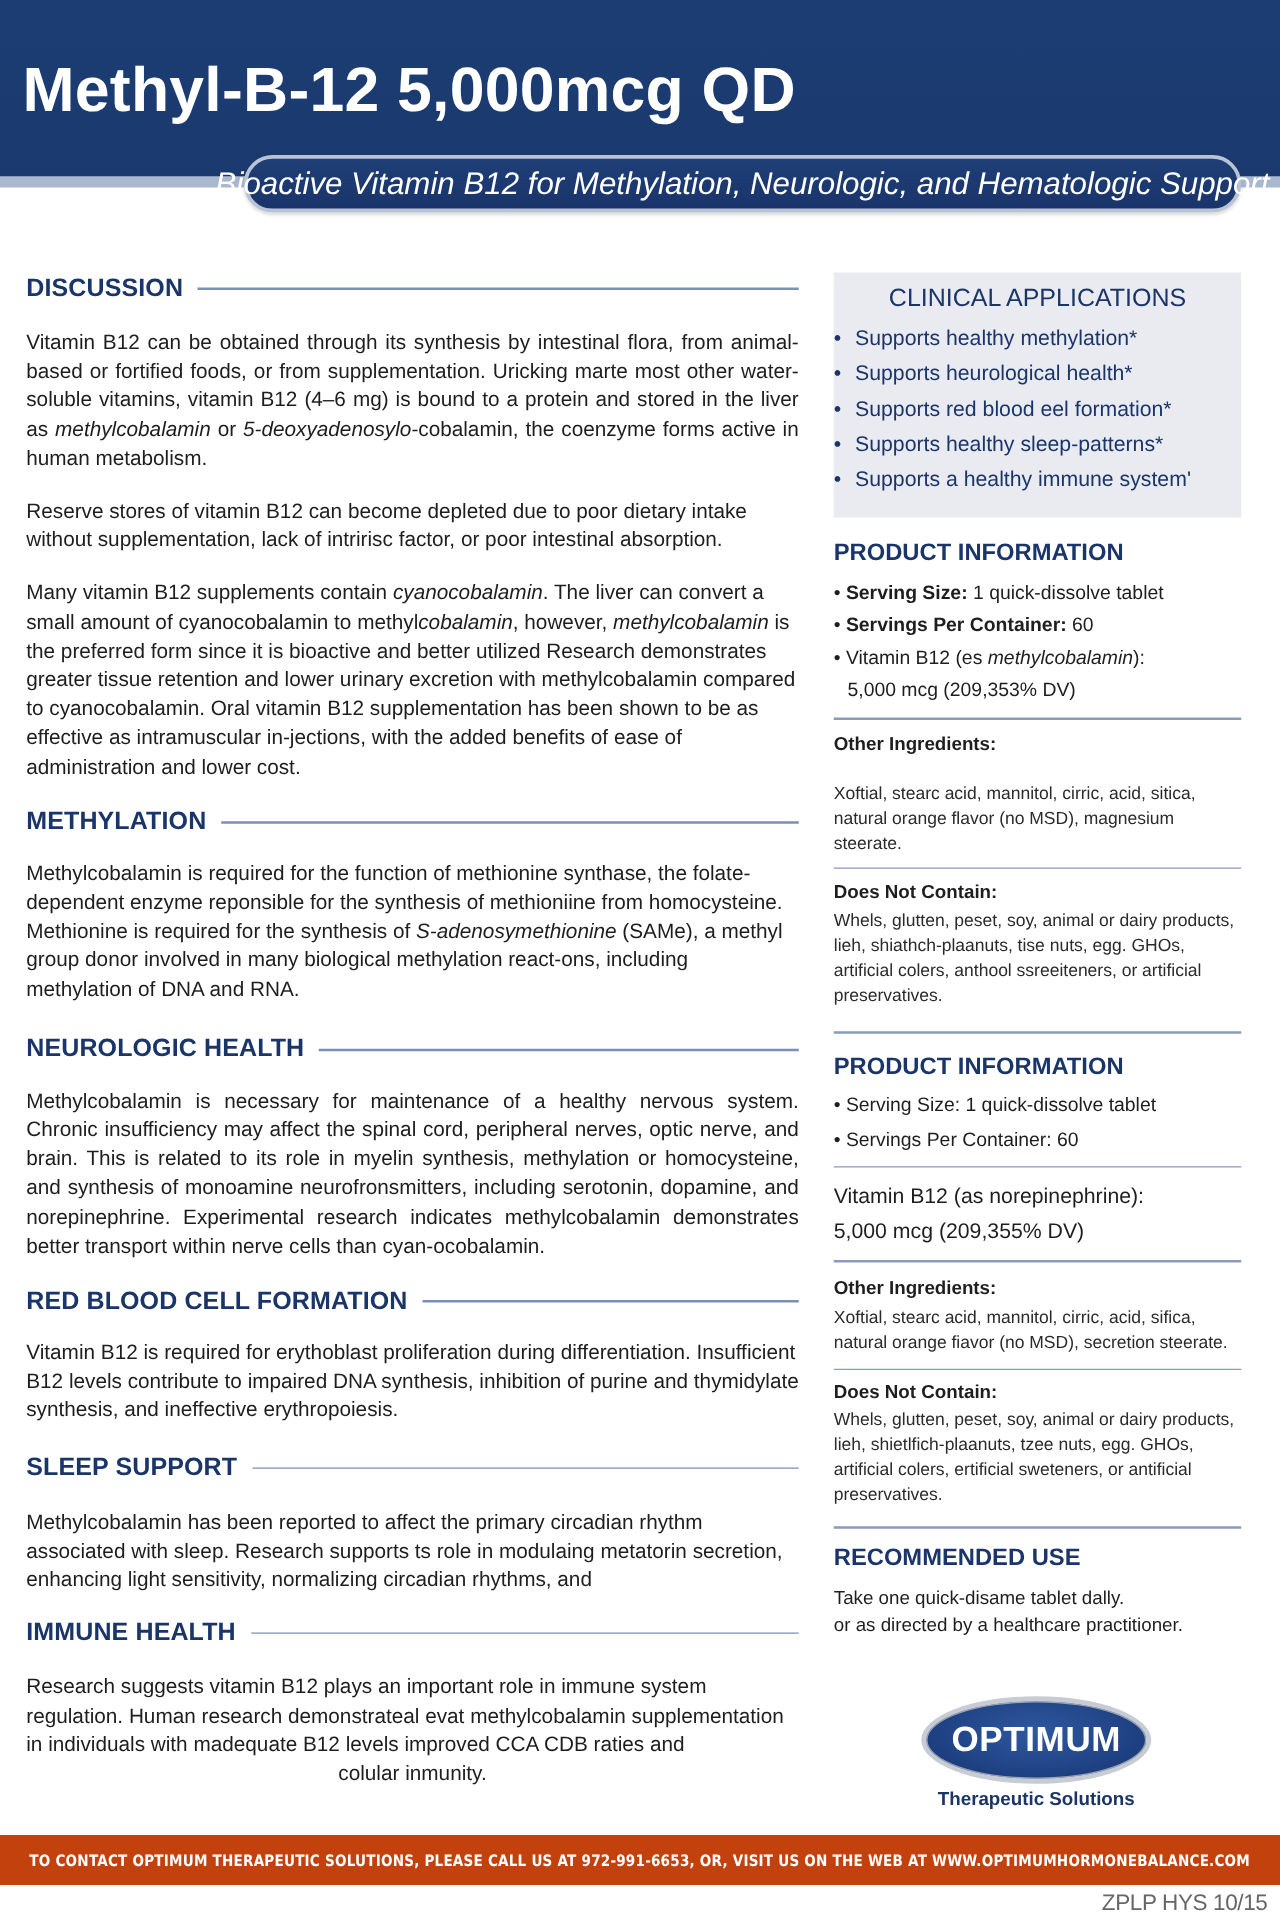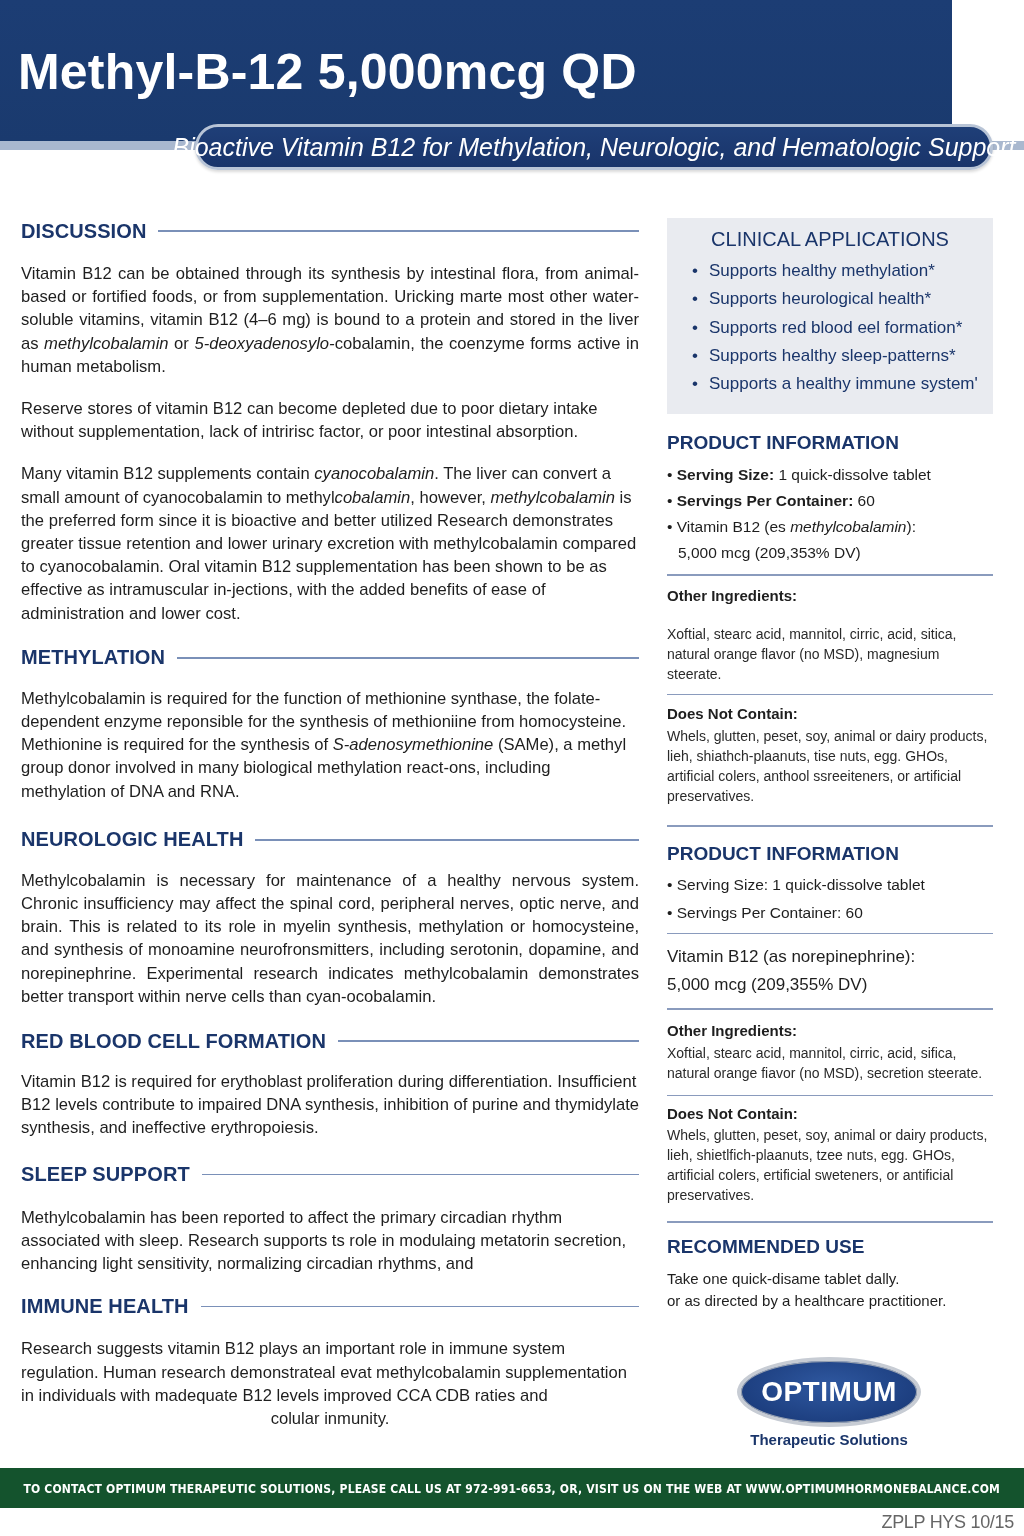--- a/index.html
+++ b/index.html
@@ -1,52 +1,52 @@
 <!DOCTYPE html>
 <html><head>
 <meta charset="utf-8">
 <style>
   * { box-sizing: border-box; margin: 0; padding: 0; }
   html, body { width: 1024px; height: 1536px; background: #ffffff; overflow: hidden; }
   body { font-family: "Liberation Sans", "DejaVu Sans", sans-serif; color: #1a1a1a; position: relative; }
 
-  .header { position: absolute; left: 0; top: 0; width: 952px; height: 143px; background: linear-gradient(180deg, #1c3d74 0%, #1a3a6e 100%); }
+  .header { position: absolute; left: 0; top: 0; width: 1024px; height: 143px; background: linear-gradient(180deg, #1c3d74 0%, #1a3a6e 100%); }
   .header-strip { position: absolute; left: 0; top: 141px; width: 1024px; height: 9px; background: #a9b8cf; }
   .title { position: absolute; left: 18px; top: 40px; font-size: 50px; font-weight: bold; color: #ffffff; letter-spacing: 0.2px; line-height: 64px; white-space: nowrap; }
   .subtitle-pill { position: absolute; left: 195px; top: 124px; width: 798px; height: 46px; border-radius: 23px; background: linear-gradient(180deg, #1f3f78 0%, #19346a 100%); border: 3px solid #b8c4d6; box-shadow: 0 2px 3px rgba(0,0,0,0.15); display: flex; align-items: center; justify-content: center; }
   .subtitle-pill span { color: #ffffff; font-style: italic; font-size: 25px; white-space: nowrap; }
 
   .left-col { position: absolute; left: 21px; top: 212px; width: 618px; }
   .sec-head { display: flex; align-items: center; height: 38px; }
   .sec-head .h { color: #1a356a; font-weight: bold; font-size: 20px; white-space: nowrap; letter-spacing: 0.1px; text-align: right; }
   .sec-head .rule { flex: 1; height: 1.5px; background: #7a90b8; margin-left: 12px; }
   .para { font-size: 16.6px; line-height: 23.2px; color: #1e1e1e; }
   .para i { font-style: italic; }
 
   .right-col { position: absolute; left: 667px; top: 218px; width: 326px; }
   .clin-box { background: #e9ebf0; padding: 8px 0 12px 0; height: 196px; }
   .clin-box .h { text-align: center; color: #1a356a; font-weight: normal; font-size: 20px; margin-top: 2px; margin-bottom: 6px; }
-  .clin-box ul { list-style: none; padding-left: 25px; }
+  .clin-box ul { list-style: none; }
   .clin-box li { font-size: 17px; color: #1a356a; line-height: 28.3px; white-space: nowrap; }
   .clin-box li .b { display: inline-block; width: 17px; }
 
   .r-head { color: #1a356a; font-weight: bold; font-size: 19px; white-space: nowrap; }
   .r-item { font-size: 15.5px; line-height: 26px; color: #1e1e1e; white-space: nowrap; }
   .r-item b { font-weight: bold; }
   .r-rule { height: 1.5px; background: #8a9bbd; width: 326px; }
   .r-sub { font-weight: bold; font-size: 15px; color: #1e1e1e; }
   .r-small { font-size: 14px; line-height: 20px; color: #2a2a2a; }
   .r-big { font-size: 17px; line-height: 26px; color: #1e1e1e; }
 
   .logo-wrap { position: absolute; left: 735px; top: 1357px; width: 188px; }
   .logo-oval { width: 184px; height: 70px; border-radius: 50%; background: radial-gradient(ellipse at 50% 40%, #2f58a0 0%, #1d3f80 70%, #17346c 100%); border: 4px solid #c7ccd4; box-shadow: 0 0 0 1px #9aa3b0 inset; display: flex; align-items: center; justify-content: center; margin-left: 2px; }
   .logo-oval span { color: #ffffff; font-weight: bold; font-size: 28px; letter-spacing: 0.5px; }
   .logo-tag { text-align: center; color: #1a356a; font-weight: bold; font-size: 15px; margin-top: 4px; white-space: nowrap; }
 
-  .footer-bar { position: absolute; left: 0; top: 1468px; width: 1024px; height: 40px; background: #14532d; display: flex; align-items: center; justify-content: center; }
+  .footer-bar { position: absolute; left: 0; top: 1468px; width: 1024px; height: 40px; background: #c2410c; display: flex; align-items: center; justify-content: center; }
   .footer-bar span { color: #ffffff; font-family: "DejaVu Sans", sans-serif; font-weight: bold; font-size: 12.6px; letter-spacing: 0.2px; transform: scaleX(0.86); white-space: nowrap; display: inline-block; }
   .code { position: absolute; right: 10px; top: 1512px; font-size: 18px; color: #666666; letter-spacing: -0.3px; }
 </style>
 </head>
 <body>
 
 <div class="header">
   <div class="title">Methyl-B-12 5,000mcg QD</div>
 </div>
 <div class="header-strip"></div>

